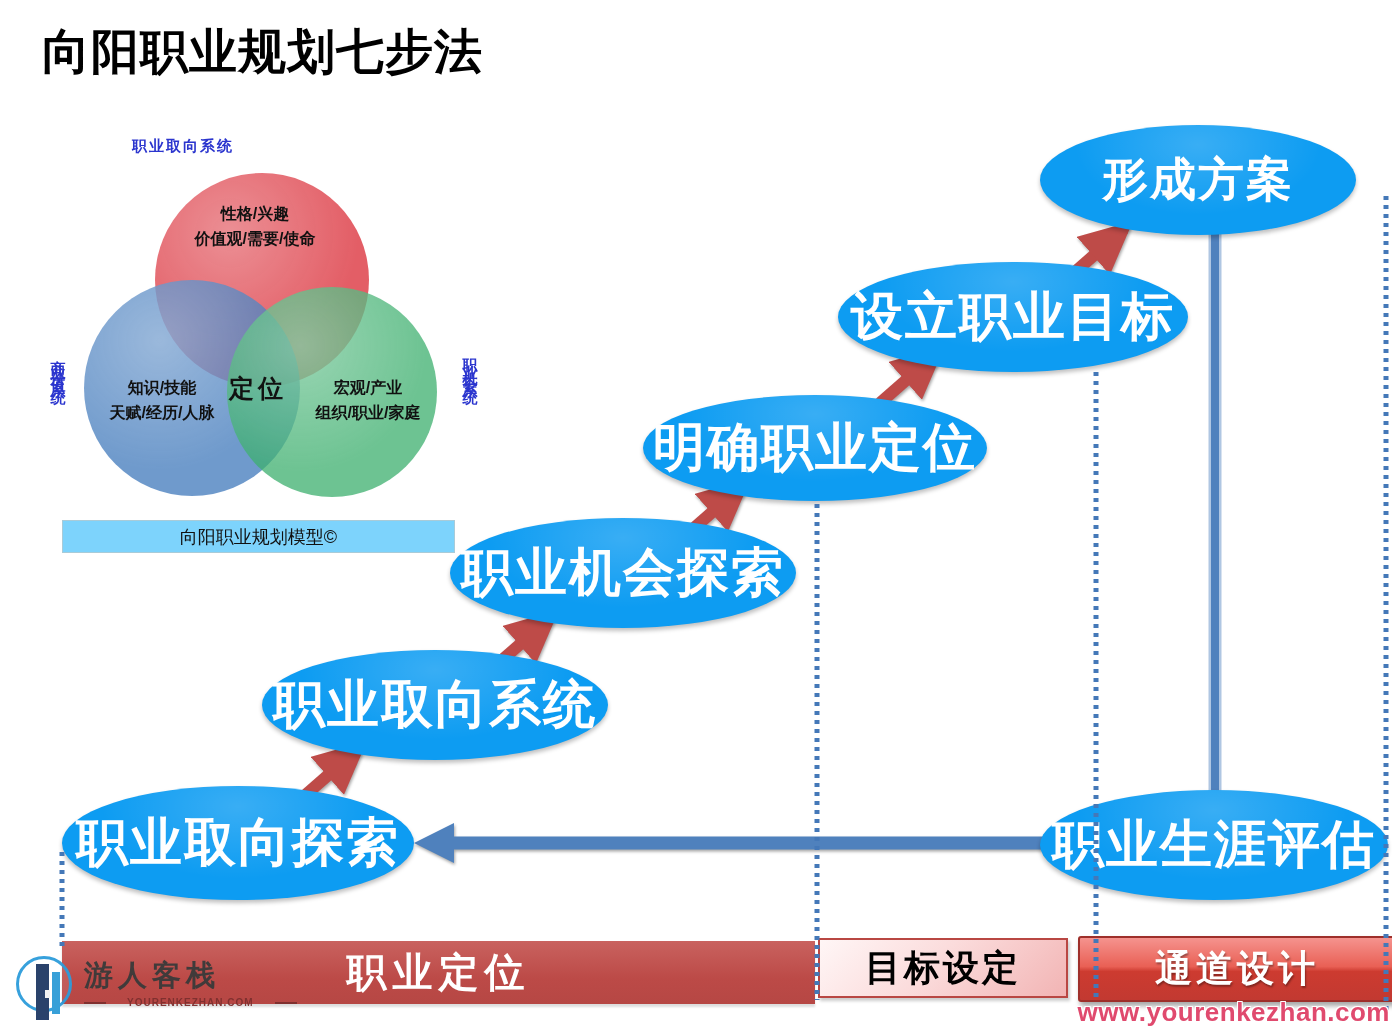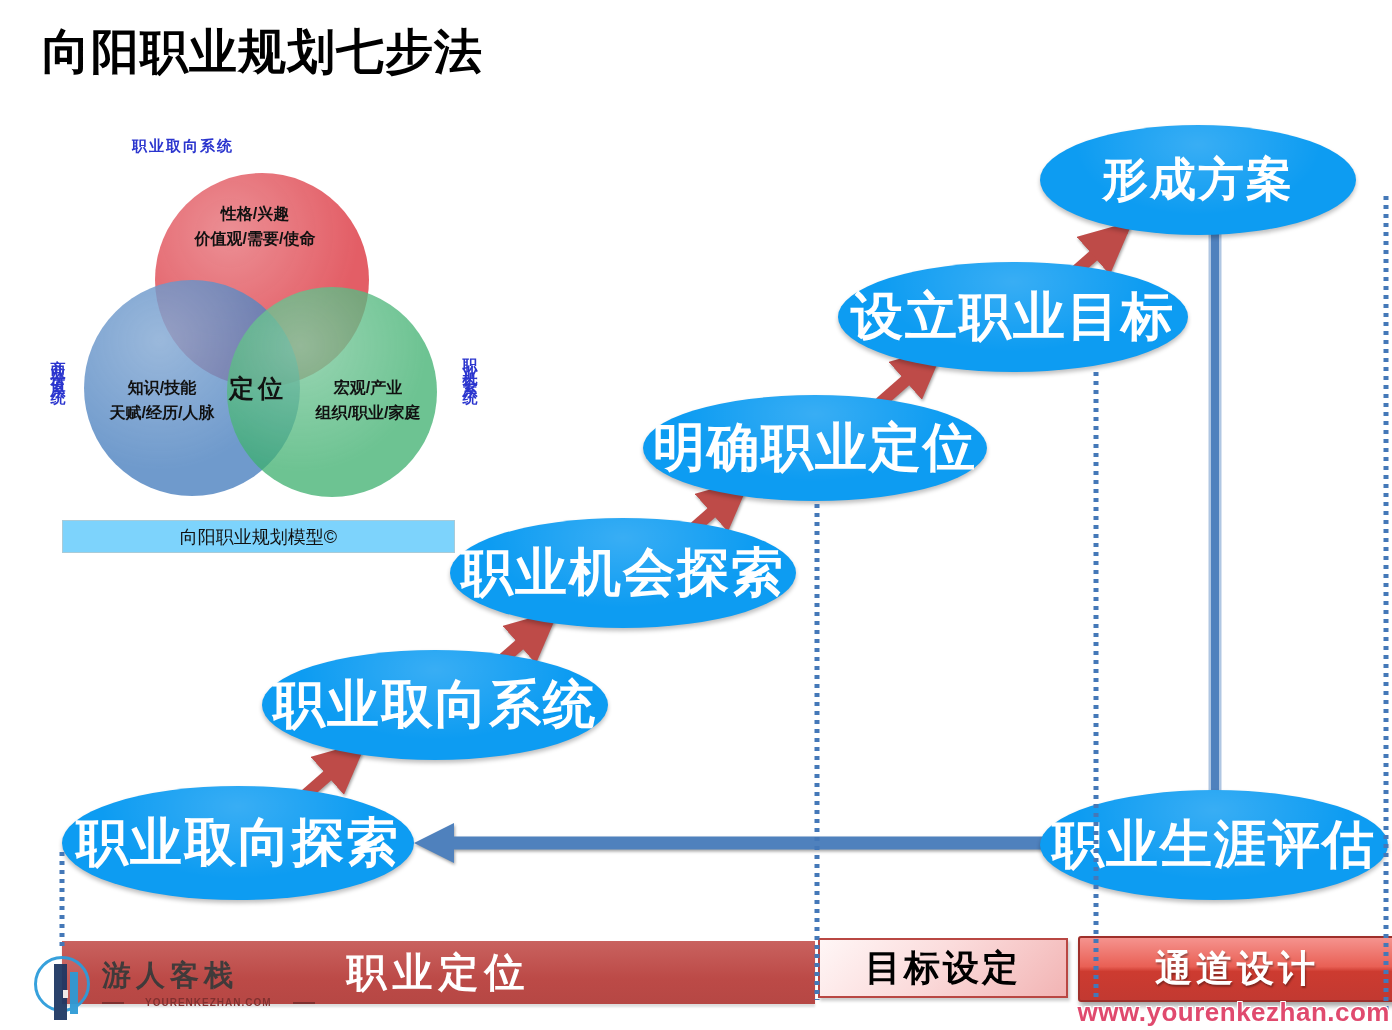--- a/index.html
+++ b/index.html
@@ -79,21 +79,21 @@
   .phase-3 {
     left:1078px; top:936px; width:318px; height:66px;
     background:linear-gradient(180deg,#F5938E 0%, #E96055 46%, #CD3B30 54%, #C23931 100%);
     border:2px solid #9E2F2A; border-radius:3px;
     box-shadow:2px 4px 5px rgba(0,0,0,0.35);
     color:#fff; font-size:37px; font-weight:bold; letter-spacing:4px;
     text-shadow:1px 2px 2px rgba(0,0,0,0.35);
   }
 
   
-  .logo { position:absolute; left:30px; top:950px; width:220px; height:76px; z-index:8; opacity:0.95; }
+  .logo { position:absolute; left:12px; top:950px; width:220px; height:76px; z-index:8; opacity:0.95; }
   .logo-circle { position:absolute; left:4px; top:6px; width:56px; height:56px;
     border:3px solid #2D9CDB; border-radius:50%; background:rgba(255,255,255,0.10); }
   .logo-bar-dark  { position:absolute; left:24px; top:14px; width:13px; height:56px; background:#1F3864; }
   .logo-bar-light { position:absolute; left:40px; top:22px; width:8px;  height:42px; background:#2E9BD6; }
   .logo-notch     { position:absolute; left:33px; top:40px; width:5px;  height:8px; background:#F2F2F2; }
   .logo-name { position:absolute; left:72px; top:6px; font-size:29px; font-weight:900;
     color:#3A3A3A; letter-spacing:5px; }
   .logo-domain-row { position:absolute; left:72px; top:47px; display:flex; align-items:center; gap:21px; }
   .logo-dash { width:22px; height:2px; background:#7E2F2E; }
   .logo-domain { font-size:10px; font-weight:bold; color:#7E2F2E; letter-spacing:1px; }

